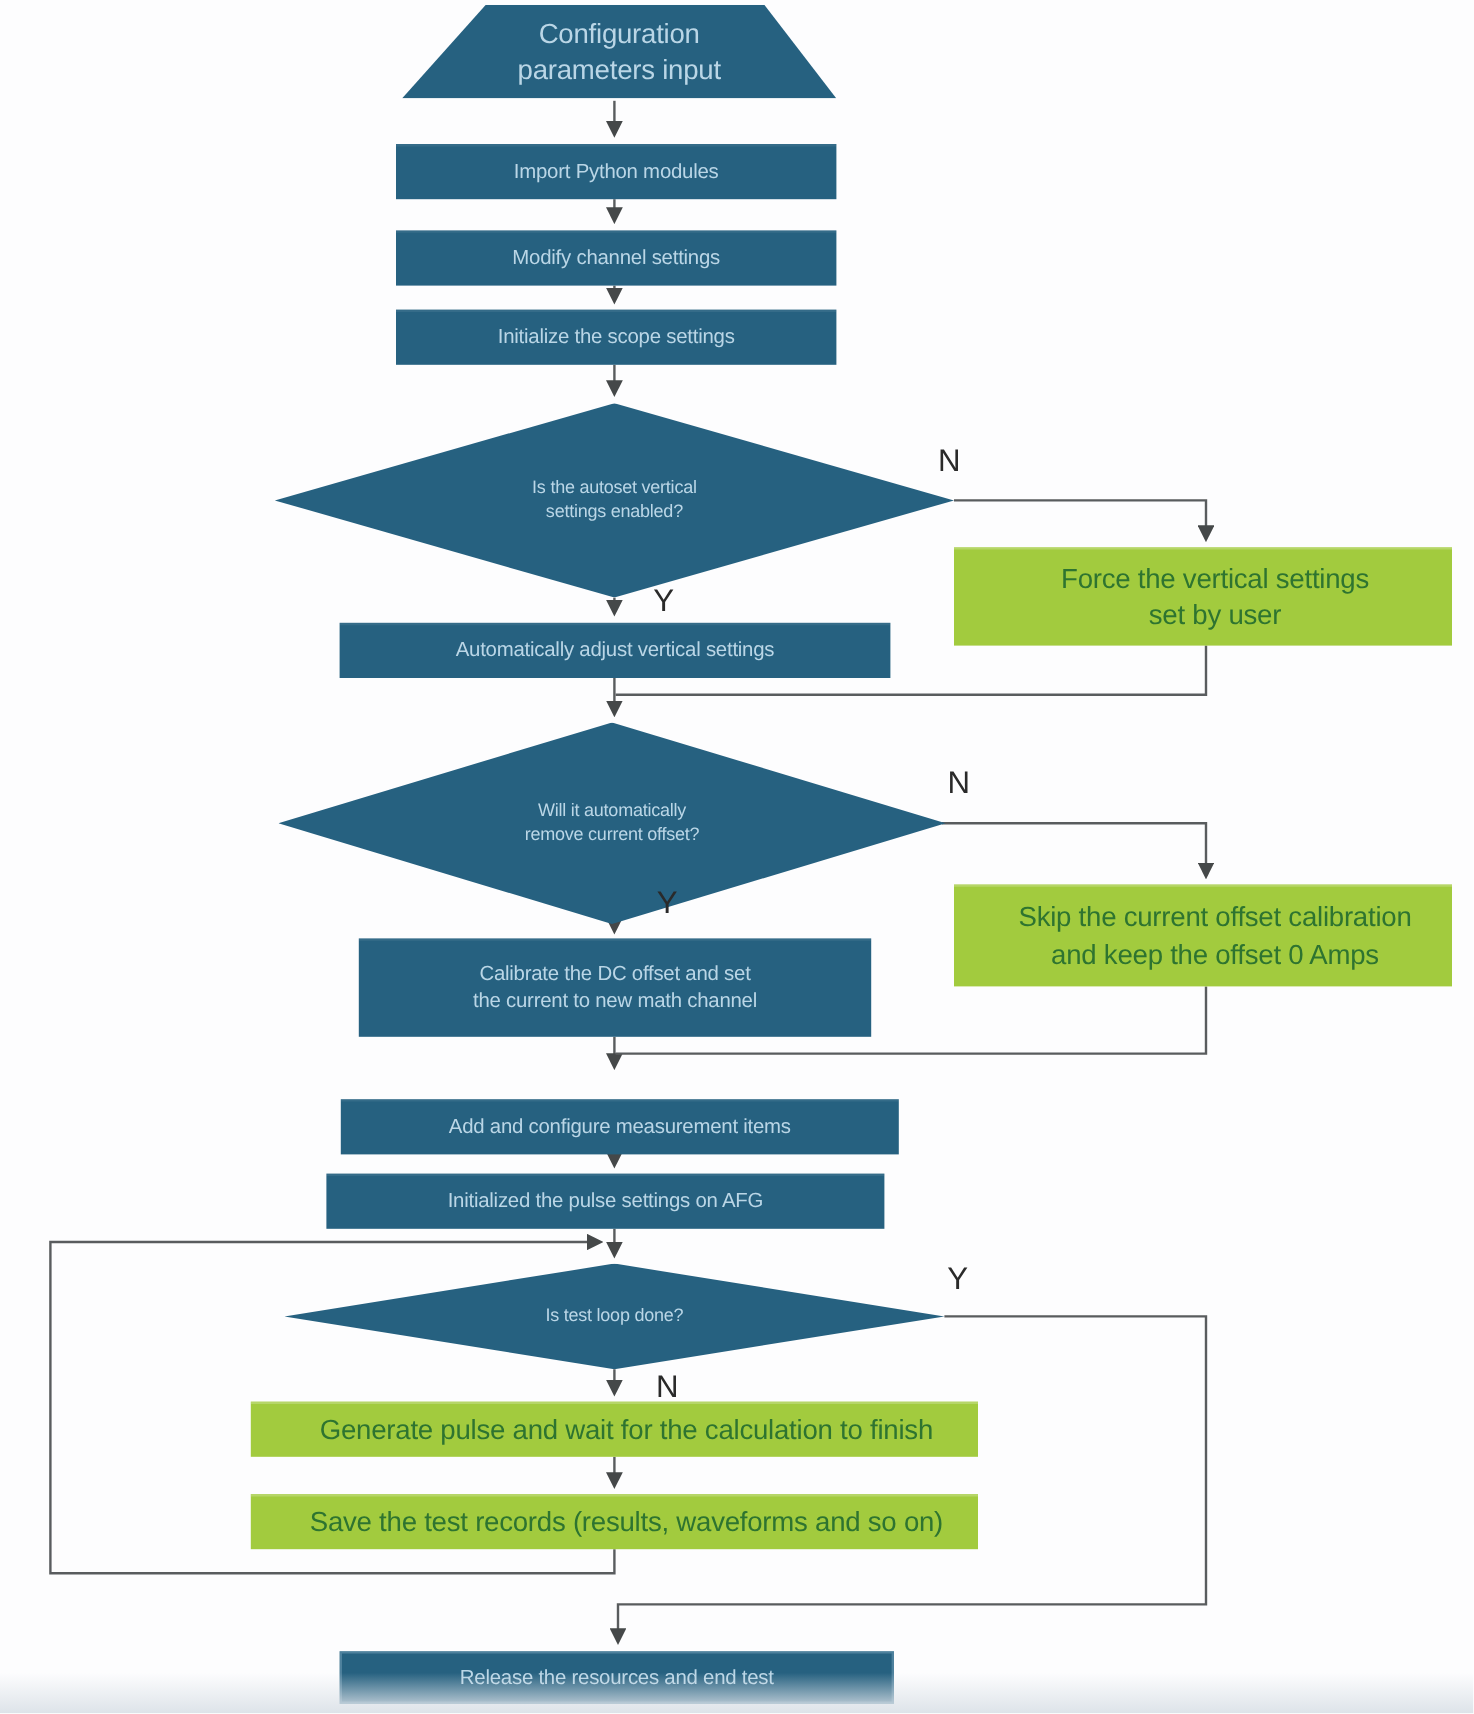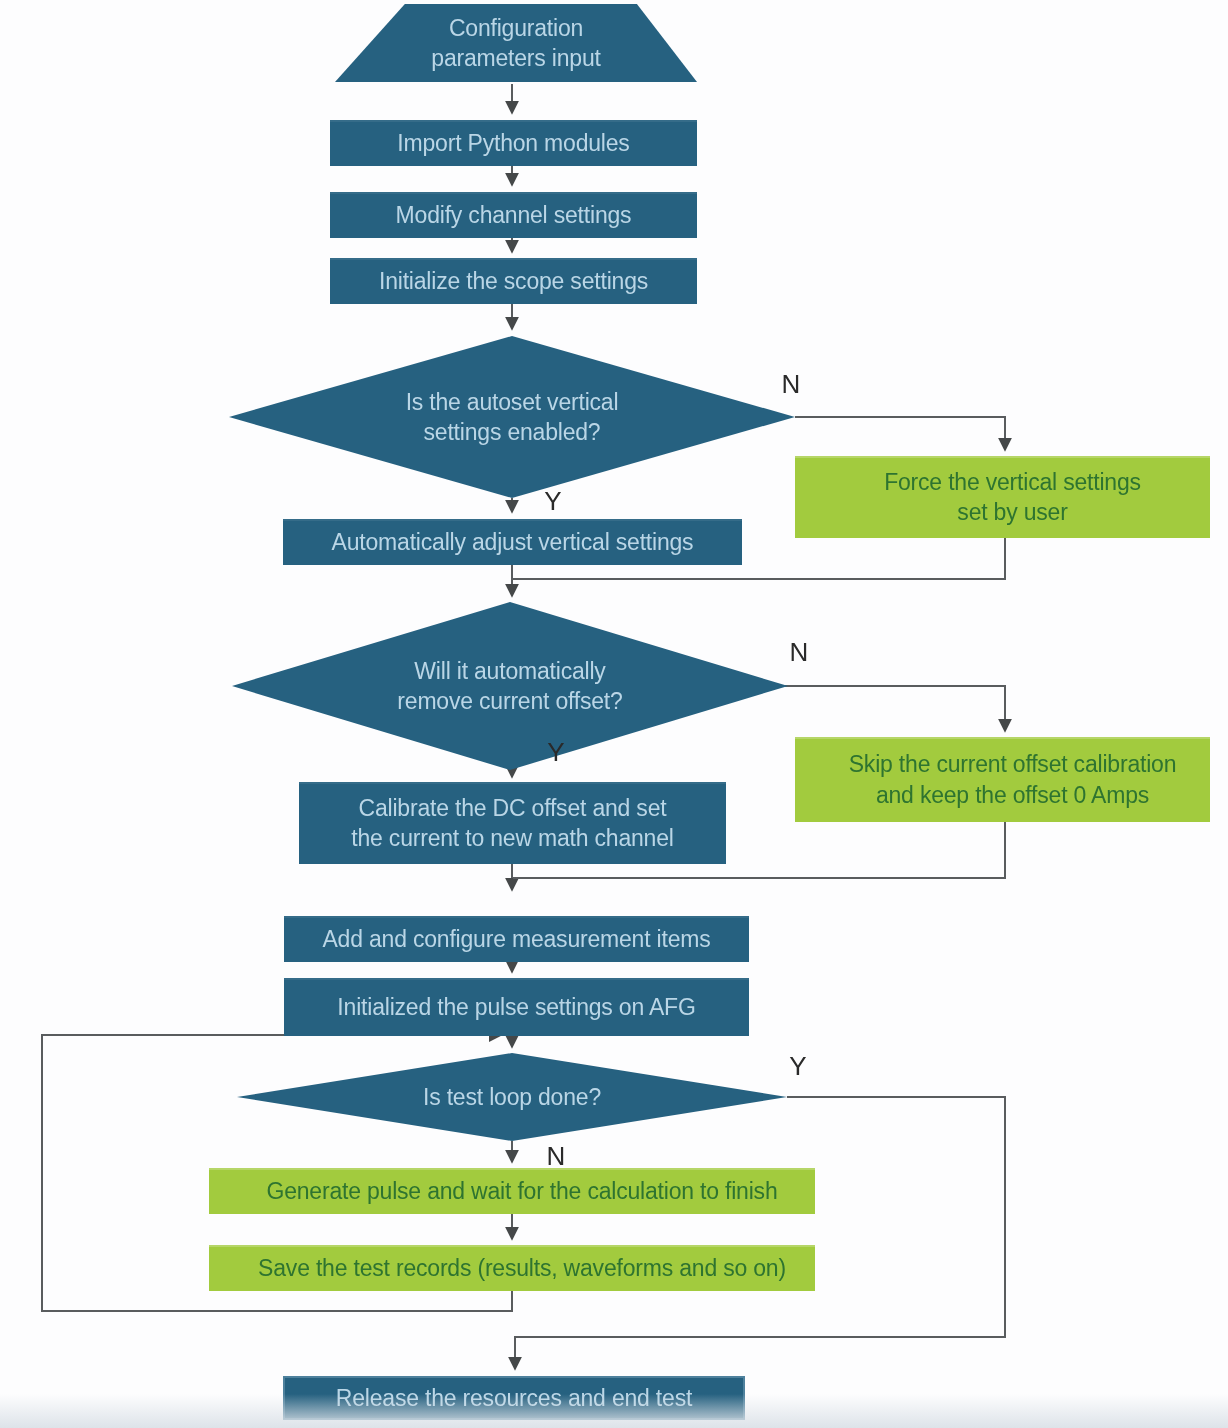--- a/index.html
+++ b/index.html
@@ -11,30 +11,30 @@
     position:relative; width:1228px; height:1428px; overflow:hidden;
     background:var(--page);
     font-family:"Liberation Sans","DejaVu Sans",sans-serif;
   }
   .node{
     position:absolute; display:flex; align-items:center; justify-content:center;
     text-align:center; white-space:pre-line; box-sizing:border-box;
     line-height:1.32; letter-spacing:-0.2px;
   }
   .proc{
-    background:var(--blue); color:var(--blue_text); font-size:23px;
+    background:var(--blue); color:var(--blue_text); font-size:17px;
     box-shadow:inset 0 2px 0 rgba(255,255,255,0.07);
   }
   .gproc{
     background:var(--green); color:var(--green_text); font-size:23px;
     box-shadow:inset 0 2px 0 rgba(255,255,255,0.22);
     padding-left:20px;
   }
   .diamond{
-    background:var(--blue); color:var(--blue_text); font-size:23px;
+    background:var(--blue); color:var(--blue_text); font-size:15px;
     clip-path:polygon(50% 0%,100% 50%,50% 100%,0% 50%);
   }
   .io{
     background:var(--blue); color:var(--blue_text); font-size:23px;
     clip-path:polygon(19.3% 0%,83.4% 0%,100% 100%,0% 100%);
   }
   .branch-label{
     position:absolute; transform:translate(-50%,-50%);
     color:var(--label); font-size:26px; letter-spacing:0;
   }
@@ -98,21 +98,21 @@
 remove current offset?</div>
 
   <div class="node gproc" style="left:795px; top:737px; width:415px; height:85px;">Skip the current offset calibration
 and keep the offset 0 Amps</div>
 
   <div class="node proc" style="left:299px; top:782px; width:427px; height:82px;">Calibrate the DC offset and set
 the current to new math channel</div>
 
   <div class="node proc" style="left:284px; top:916px; width:465px; height:46px;">Add and configure measurement items</div>
 
-  <div class="node proc" style="left:284px; top:978px; width:465px; height:58px;">Initialized the pulse settings on AFG</div>
+  <div class="node proc" style="left:272px; top:978px; width:465px; height:46px;">Initialized the pulse settings on AFG</div>
 
   <div class="node diamond" style="left:237px; top:1053px; width:550px; height:88px;">Is test loop done?</div>
 
   <div class="node gproc" style="left:209px; top:1168px; width:606px; height:46px;">Generate pulse and wait for the calculation to finish</div>
 
   <div class="node gproc" style="left:209px; top:1245px; width:606px; height:46px;">Save the test records (results, waveforms and so on)</div>
 
   <div class="node proc" style="left:283px; top:1376px; width:462px; height:44px; box-shadow:inset 0 0 0 2px rgba(173,205,224,0.30);">Release the resources and end test</div>
 
   <div class="branch-label" style="left:791px; top:384px;">N</div>

